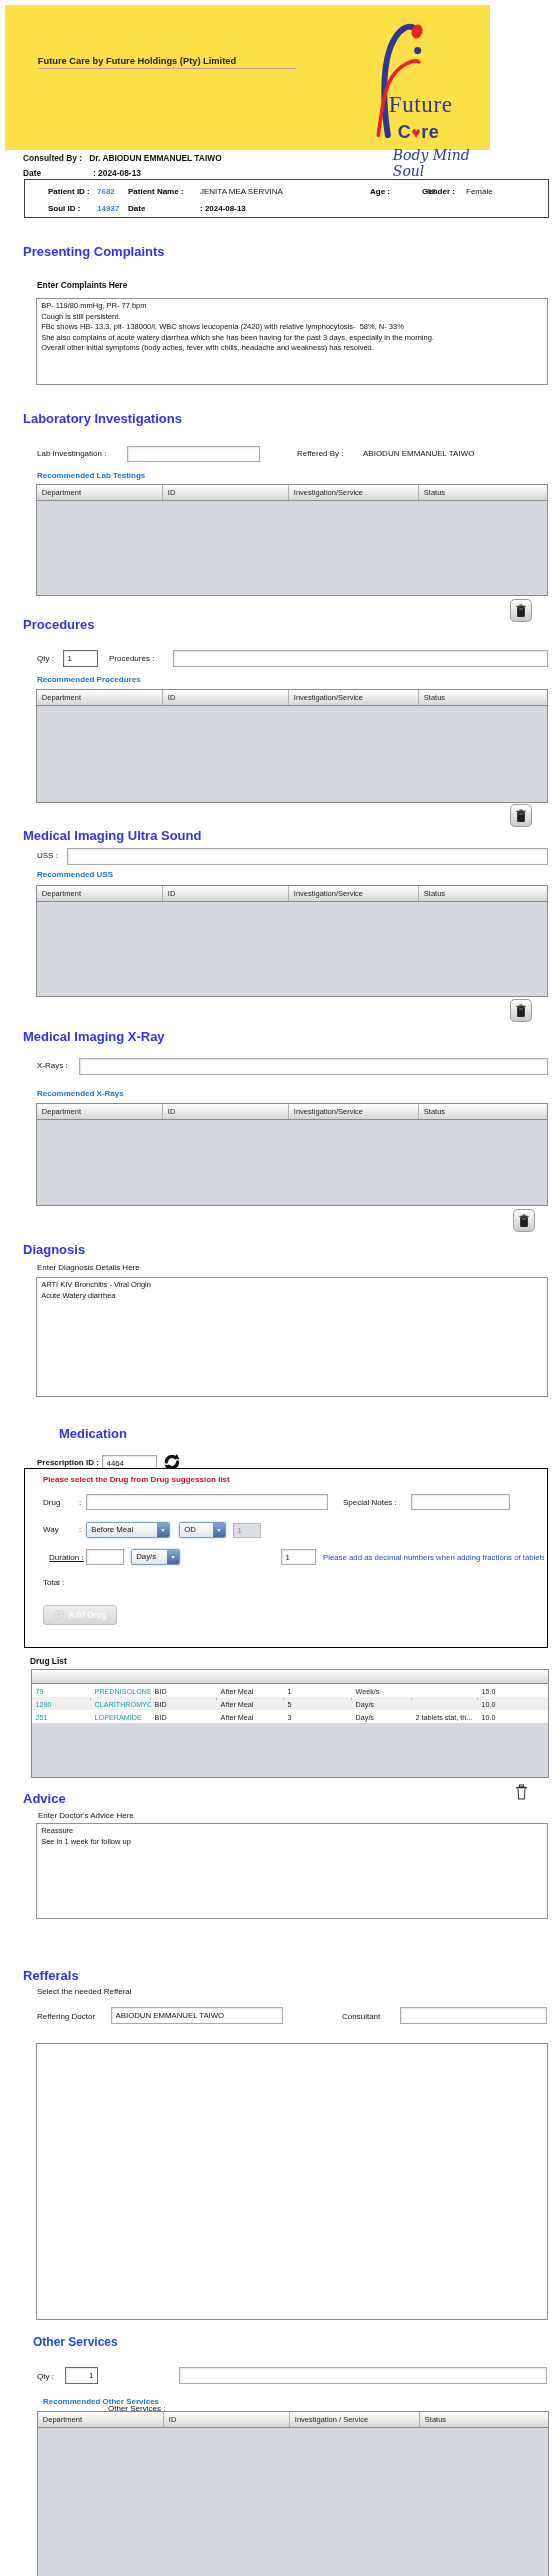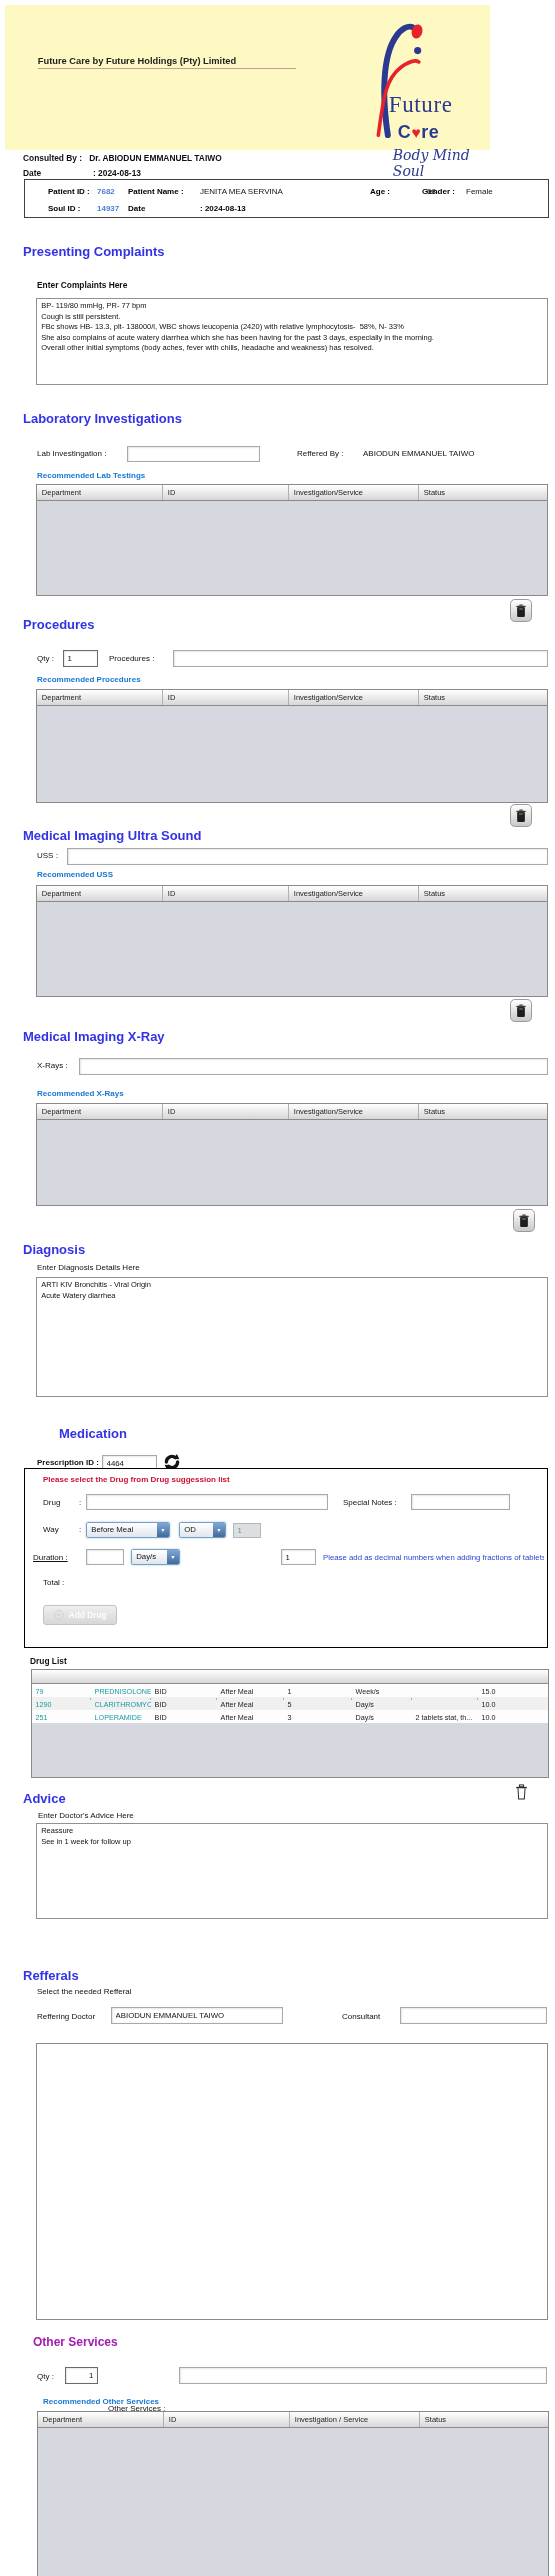--- a/index.html
+++ b/index.html
@@ -2,21 +2,21 @@
 <html style="font-size:9.6px"><head>
 <meta charset="utf-8">
 <style>
   * { margin:0; padding:0; box-sizing:border-box; }
   html,body { background:#fff; }
   body { font-family:"Liberation Sans", sans-serif; color:#111; }
   .page { position:relative; width:556px; height:2576px; background:#fff; overflow:hidden; }
   .abs { position:absolute; }
 
   
-  .banner { left:4.8px; top:4.8px; width:485px; height:145px; background:#fef9c3; }
+  .banner { left:4.8px; top:4.8px; width:485px; height:145px; background:#fde047; }
   .company-name { left:33px; top:51px; font-size:9.3px; font-weight:bold; color:#222;
                   padding-bottom:2.4px; border-bottom:1.2px solid #c79a9a; width:258px; }
   .addr { left:33px; top:71px; font-size:8px; line-height:10.2px; color:#222; }
   .logo-f { left:359px; top:13px; }
   .logo-future { left:384px; top:87px; font-family:"Liberation Serif", serif; font-size:23px; color:#2b3990; letter-spacing:0.6px; }
   .logo-care { left:393px; top:117px; font-size:18px; font-weight:bold; color:#2b3990; letter-spacing:0.6px; }
   .logo-care .heart { color:#e8222a; font-size:15.5px; }
   .logo-tag { left:388px; top:142px; font-family:"DejaVu Serif", serif; font-style:italic; font-size:14px; color:#2b3990; }
 
   .consulted { left:23px; top:153px; font-size:8.4px; font-weight:bold; }
@@ -24,21 +24,21 @@
   .topdate-l { left:23px; top:168px; font-size:8.4px; font-weight:bold; }
   .topdate-v { left:93px; top:168px; font-size:8.4px; font-weight:bold; }
 
   
   .patient-box { left:24px; top:179px; width:525px; height:39px; border:1.2px solid #404040; background:#fff; }
   .patient-box span { position:absolute; font-size:8px; white-space:nowrap; }
   .pb-label { font-weight:bold; color:#000; }
   .pb-id { color:#4a7edd; font-weight:bold; }
 
   .sec-title { font-size:13px; font-weight:bold; color:#3333e6; white-space:nowrap; }
-  .sec-title-sm { font-size:12px; font-weight:bold; color:#a21caf; }
+  .sec-title-sm { font-size:12px; font-weight:bold; color:#1d4ed8; }
   .hint-b { font-size:8.4px; font-weight:bold; }
   .hint-r { font-size:8px; }
   .lbl { font-size:8px; white-space:nowrap; }
   .lbl-b { font-size:8px; font-weight:bold; white-space:nowrap; }
   .link { font-size:8px; font-weight:bold; color:#1778d2; text-decoration:none; cursor:pointer; white-space:nowrap; }
 
   textarea.ta { border:0.6px solid #919191; background:#fff; font-family:"Liberation Sans", sans-serif;
                 font-size:7.5px; line-height:1.4; padding:2.4px 4.2px; resize:none; color:#111; }
   input.inp { border:0.6px solid #a9a9a9; box-shadow:inset 0.6px 0.6px 1.8px rgba(0,0,0,.15); background:#fff;
               font-family:"Liberation Sans", sans-serif; font-size:7.8px; padding:1.2px 3.6px; color:#111; }
@@ -275,21 +275,21 @@
     <div class="fselect" style="position:absolute;left:61px;top:53px;width:84px;height:16px;">
       <span class="fselect-label">Before Meal</span>
       <span class="fselect-arrow">▼</span>
     </div>
     <div class="fselect" style="position:absolute;left:154px;top:53px;width:47px;height:16px;">
       <span class="fselect-label">OD</span>
       <span class="fselect-arrow">▼</span>
     </div>
     <input class="inp-dis" style="position: absolute; left: 208px; top: 54px; width: 27.5px; height: 15px;" value="1">
 
-    <div class="lbl" style="left:8px;top:84px;text-decoration:underline;">Duration :</div>
+    <div class="lbl" style="left:24px;top:84px;text-decoration:underline;">Duration :</div>
     <input class="inp" style="position: absolute; left: 61px; top: 80px; width: 38px; height: 16px;">
     <div class="fselect" style="position:absolute;left:106px;top:80px;width:49px;height:16px;">
       <span class="fselect-label">Day/s</span>
       <span class="fselect-arrow">▼</span>
     </div>
     <input class="inp" style="position: absolute; left: 256px; top: 80px; width: 35px; height: 16px;" value="1">
     <div class="frac-hint" style="position:absolute;left:298px;top:84px;width:221px;">Please add as decimal numbers when adding fractions of tablets (eg...</div>
 
     <div class="lbl" style="left:18px;top:109px;">Total      :</div>
 

